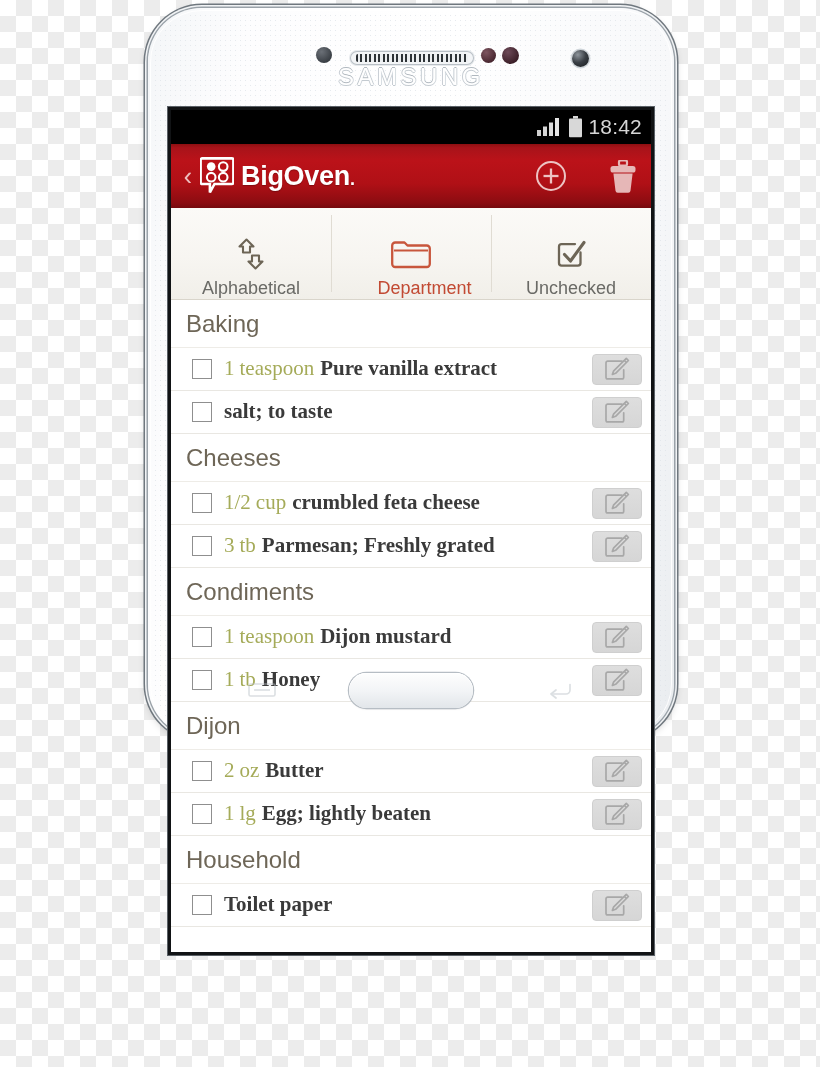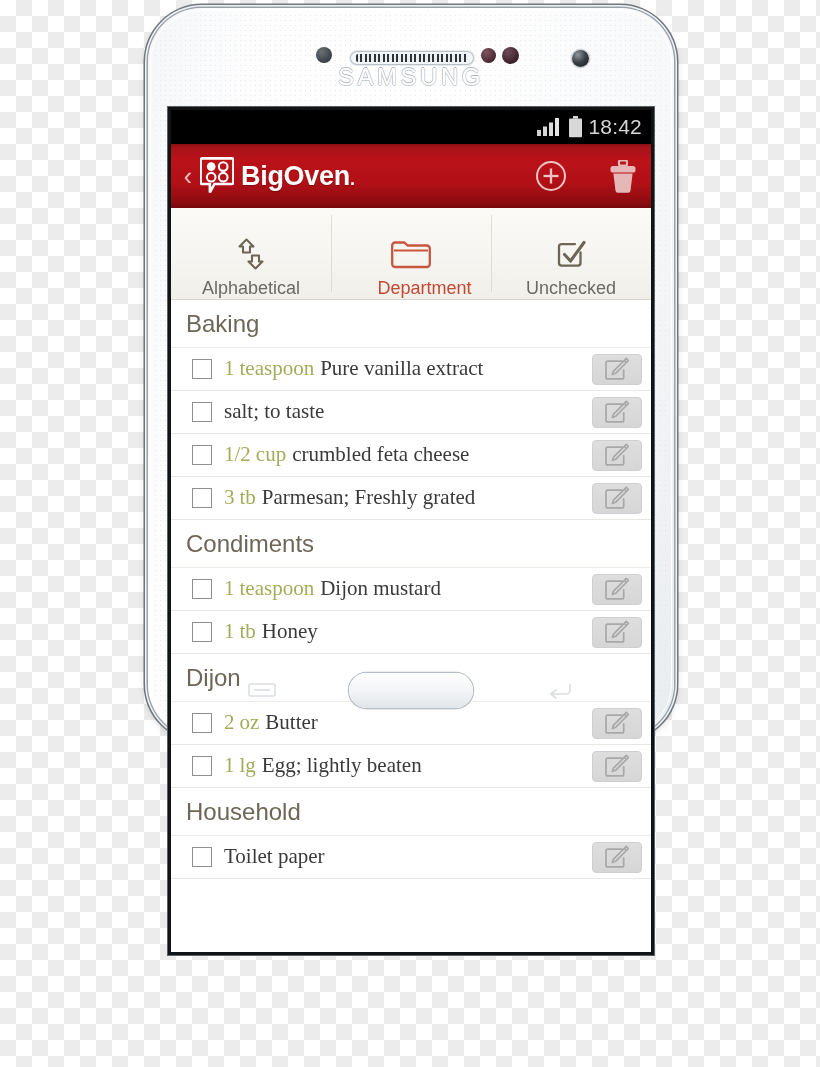--- a/index.html
+++ b/index.html
@@ -288,21 +288,21 @@
   }
   .qty {
     color: #a5ab59;
     font-family: "Liberation Serif", serif;
   }
   .unit {
     color: #a5ab59;
     font-family: "Liberation Serif", serif;
     margin-left: 5px;
   }
-  .name { margin-left: 6px; }
+  .name { margin-left: 6px; font-weight: bold; }
   .edit-btn {
     flex: none;
     width: 50px; height: 31px;
     border-radius: 4px;
     background: linear-gradient(180deg, #dedede 0%, #d6d6d6 100%);
     border: 1px solid #cfcfcf;
     display: flex;
     align-items: center;
     justify-content: center;
     cursor: pointer;
@@ -416,20 +416,21 @@
             <div class="row-checkbox"></div>
             <div class="row-text"><span class="name" style="margin-left: 0px;">salt; to taste</span></div>
             <div class="edit-btn">
     <svg width="26" height="24" viewBox="0 0 26 24">
       <path d="M18 4.2 h-14.3 a1.7 1.7 0 0 0 -1.7 1.7 v14.3 a1.7 1.7 0 0 0 1.7 1.7 h14.3 a1.7 1.7 0 0 0 1.7 -1.7 v-7.4" fill="none" stroke="#a8a8a8" stroke-width="1.7" stroke-linejoin="round" stroke-linecap="round"></path>
       <path d="M22.3 1.4 L24.4 3.5 L11.6 16.3 L8.4 17.4 L9.5 14.2 Z" fill="none" stroke="#a8a8a8" stroke-width="1.7" stroke-linejoin="round"></path>
       <line x1="20.3" y1="3.4" x2="22.4" y2="5.5" stroke="#a8a8a8" stroke-width="1.7"></line>
     </svg>
             </div>
           </div>
+          <div class="section-header">Cheeses</div>
           <div class="list-row">
             <div class="row-checkbox"></div>
             <div class="row-text"><span class="qty">1/2</span><span class="unit">cup</span><span class="name">crumbled feta cheese</span></div>
             <div class="edit-btn">
     <svg width="26" height="24" viewBox="0 0 26 24">
       <path d="M18 4.2 h-14.3 a1.7 1.7 0 0 0 -1.7 1.7 v14.3 a1.7 1.7 0 0 0 1.7 1.7 h14.3 a1.7 1.7 0 0 0 1.7 -1.7 v-7.4" fill="none" stroke="#a8a8a8" stroke-width="1.7" stroke-linejoin="round" stroke-linecap="round"></path>
       <path d="M22.3 1.4 L24.4 3.5 L11.6 16.3 L8.4 17.4 L9.5 14.2 Z" fill="none" stroke="#a8a8a8" stroke-width="1.7" stroke-linejoin="round"></path>
       <line x1="20.3" y1="3.4" x2="22.4" y2="5.5" stroke="#a8a8a8" stroke-width="1.7"></line>
     </svg>
             </div>

